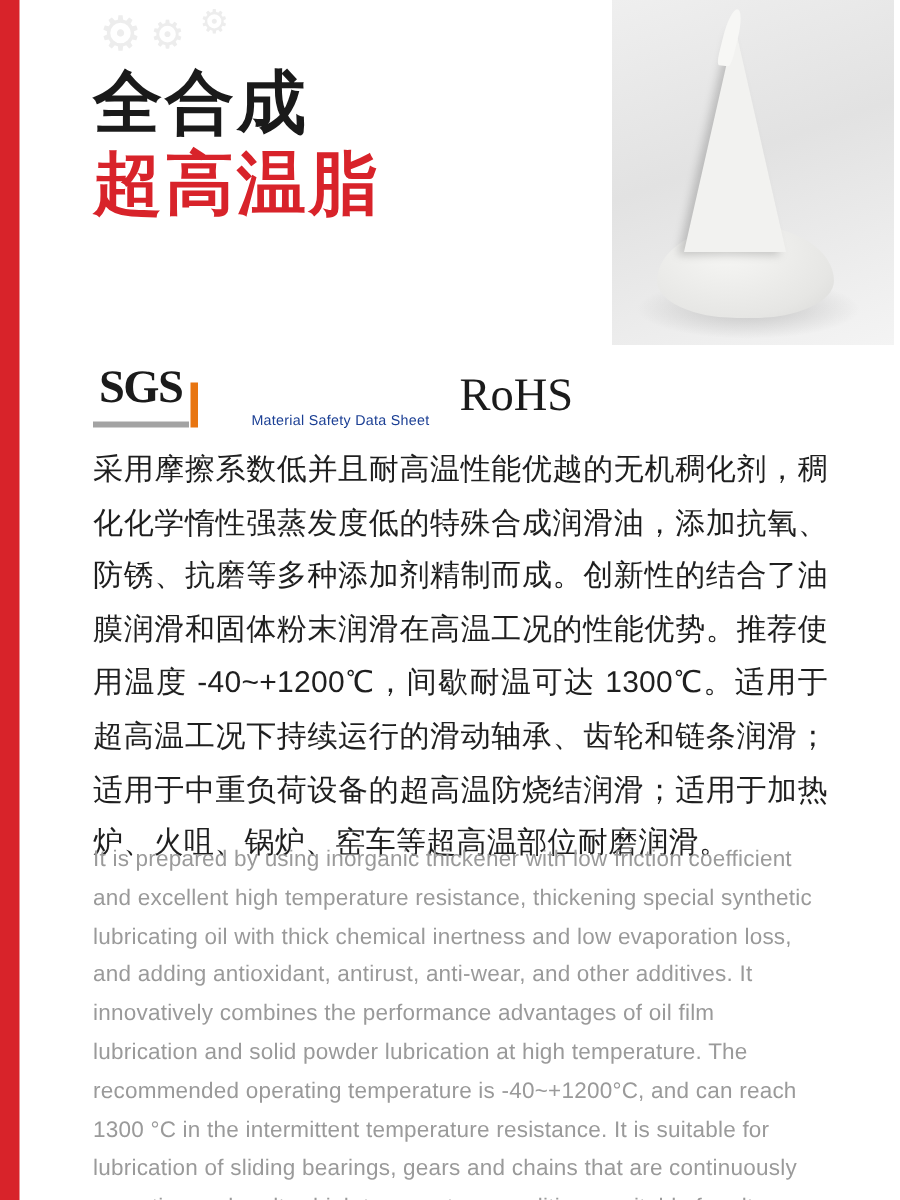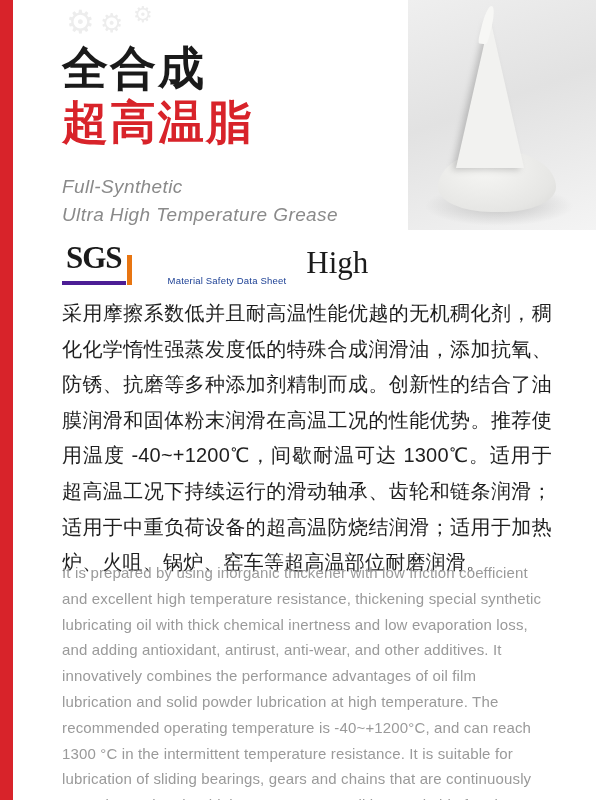--- a/index.html
+++ b/index.html
@@ -131,21 +131,21 @@
     position: absolute;
     left: 62px;
     top: 238px;
     display: flex;
     align-items: flex-end;
     gap: 20px;
   }
   .sgs-logo {
     position: relative;
     padding: 2px 4px 5px 4px;
-    border-bottom: 4px solid #4c1d95;
+    border-bottom: 4px solid #a3a3a3;
   }
   .sgs-text {
     font-family: "Liberation Serif", serif;
     font-size: 31px;
     font-weight: bold;
     letter-spacing: -1px;
     color: #1b1b1b;
   }
   .sgs-bar-right {
     position: absolute;
@@ -221,34 +221,30 @@
   <div class="product-photo">
     <div class="grease-shadow"></div>
     <div class="grease-base"></div>
     <div class="grease-cone"></div>
     <div class="grease-cone-tip"></div>
   </div>
 
   <div class="headline">
     <div class="title-cn-1">全合成</div>
     <div class="title-cn-2">超高温脂</div>
-    <div class="subtitle-en">
-      <div>Full-Synthetic</div>
-      <div>Ultra High Temperature Grease</div>
-    </div>
   </div>
 
   <div class="certs">
     <div class="sgs-logo">
       <div class="sgs-text">SGS</div>
       <div class="sgs-bar-right"></div>
     </div>
     <div class="msds-logo">
       <div class="msds-sub">Material Safety Data Sheet</div>
     </div>
-    <div class="rohs-logo">High</div>
+    <div class="rohs-logo">RoHS</div>
   </div>
 
   <div class="body-cn">采用摩擦系数低并且耐高温性能优越的无机稠化剂，稠化化学惰性强蒸发度低的特殊合成润滑油，添加抗氧、防锈、抗磨等多种添加剂精制而成。创新性的结合了油膜润滑和固体粉末润滑在高温工况的性能优势。推荐使用温度 -40~+1200℃，间歇耐温可达 1300℃。适用于超高温工况下持续运行的滑动轴承、齿轮和链条润滑；适用于中重负荷设备的超高温防烧结润滑；适用于加热炉、火咀、锅炉、窑车等超高温部位耐磨润滑。</div>
 
   <div class="body-en">It is prepared by using inorganic thickener with low friction coefficient and excellent high temperature resistance, thickening special synthetic lubricating oil with thick chemical inertness and low evaporation loss, and adding antioxidant, antirust, anti-wear, and other additives. It innovatively combines the performance advantages of oil film lubrication and solid powder lubrication at high temperature. The recommended operating temperature is -40~+1200°C, and can reach 1300 °C in the intermittent temperature resistance. It is suitable for lubrication of sliding bearings, gears and chains that are continuously operating under ultra-high temperature conditions; suitable for ultra-high temperature anti-sintering lubrication of medium and heavy load equipment; suitable for wear-resistant lubrication of ultra-high temperature parts such as heating fumace, fire nozzle as well as boiler and kiln car.</div>
 
 </div>
 
 </body></html>

